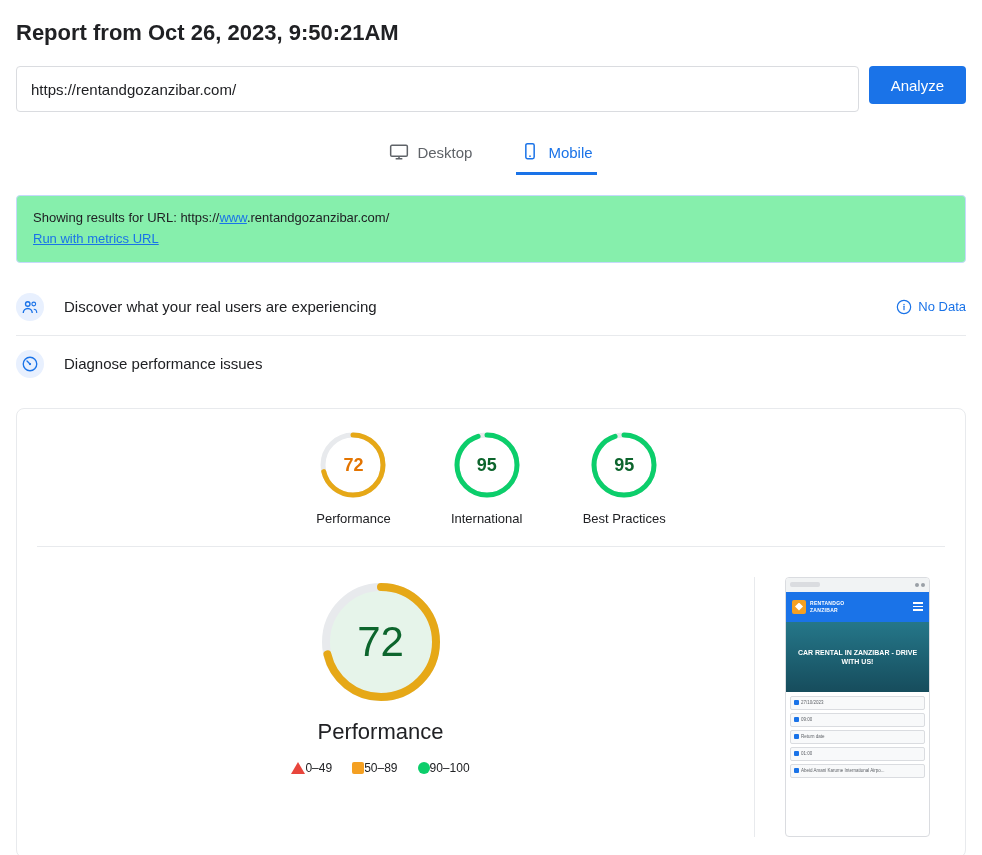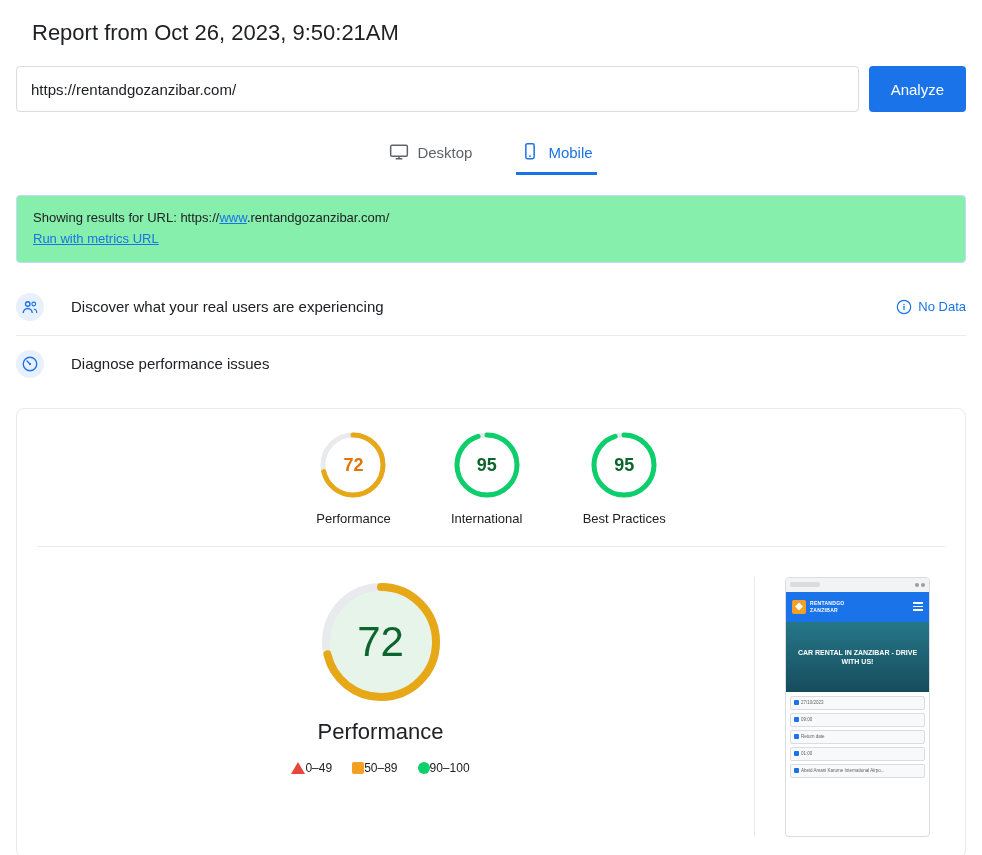--- a/index.html
+++ b/index.html
@@ -7,24 +7,23 @@
       font-family: 'Google Sans', Arial, sans-serif;
       background: #fff;
       color: #202124;
       font-size: 14px;
       padding: 20px 16px;
       max-width: 982px;
     }
 
     .page-title {
       font-size: 22px;
-      font-weight: 400;
+      font-weight: 700;
       margin-bottom: 20px;
       color: #202124;
-      margin-left: 16px;
     }
 
     .url-bar {
       display: flex;
       align-items: flex-start;
       margin-bottom: 20px;
       gap: 10px;
     }
 
     .url-input {
@@ -37,21 +36,21 @@
       color: #202124;
       outline: none;
     }
 
     .analyze-btn {
       background: #1a73e8;
       color: #fff;
       border: none;
       border-radius: 4px;
       padding: 0 22px;
-      height: 46px;
+      height: 38px;
       font-size: 15px;
       font-weight: 500;
       cursor: pointer;
       white-space: nowrap;
     }
 
     .tabs {
       display: flex;
       justify-content: center;
       gap: 40px;
@@ -102,21 +101,21 @@
       display: flex;
       align-items: center;
       justify-content: space-between;
       padding: 14px 0;
       border-bottom: 1px solid #e8eaed;
     }
 
     .section-row-left {
       display: flex;
       align-items: center;
-      gap: 27px;
+      gap: 20px;
     }
 
     .section-icon {
       width: 28px;
       height: 28px;
       border-radius: 50%;
       background: #e8f0fe;
       display: flex;
       align-items: center;
       justify-content: center;

